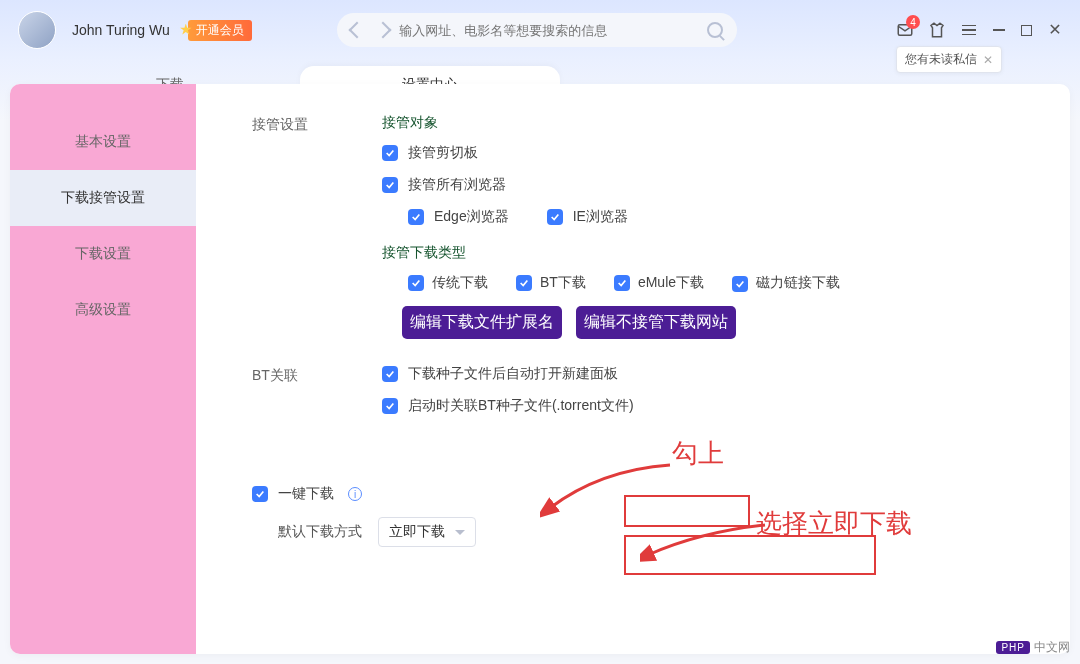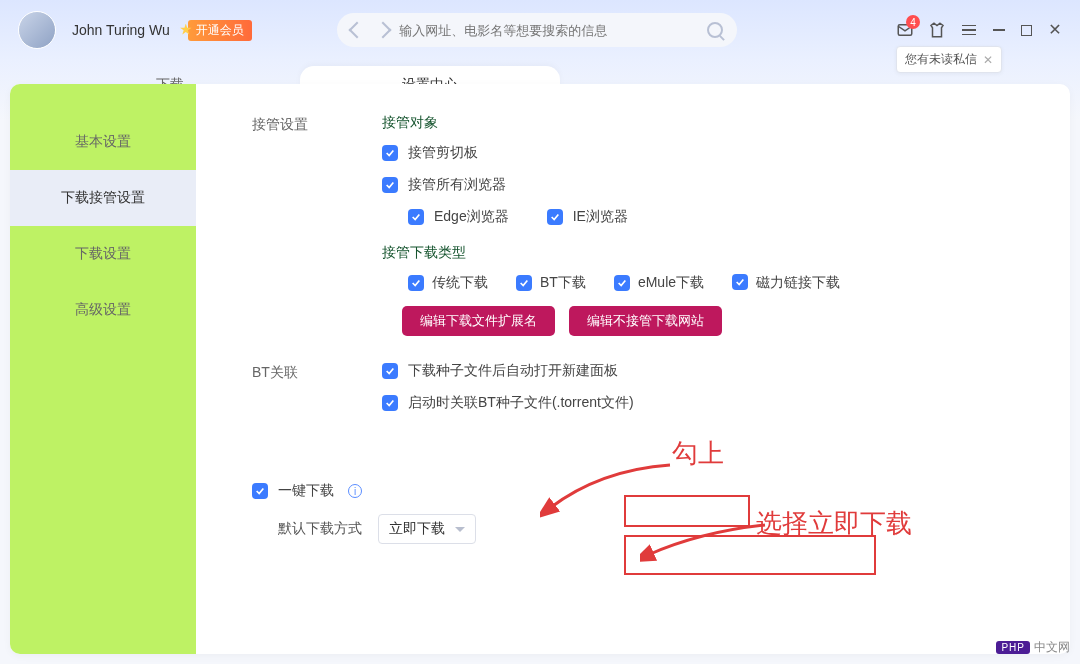--- a/index.html
+++ b/index.html
@@ -37,38 +37,38 @@
 
   
   .tabs-row { height:44px; display:flex; align-items:flex-end; padding-left:40px; gap:0; }
   .tab { min-width:260px; text-align:center; font-size:14px; color:#666; padding:10px 0; position:relative;}
   .tab-active { background:#fff; border-radius:14px 14px 0 0; color:#333; box-shadow: 0 -2px 6px rgba(0,0,0,0.03);}
   .tab-active::before, .tab-active::after { content:""; position:absolute; bottom:0; width:20px; height:20px; background:transparent;}
   
 
   
   .content-wrap { position:absolute; top:84px; left:10px; right:10px; bottom:10px; background:#fff; border-radius:10px; display:flex; box-shadow:0 2px 8px rgba(0,0,0,0.04); overflow:hidden;}
-  .sidebar { width:186px; background:#bef264; padding-top:30px; }
+  .sidebar { width:186px; background:#f9a8d4; padding-top:30px; }
   .side-item { height:56px; display:flex; align-items:center; justify-content:center; font-size:14px; color:#666; cursor:pointer; }
   .side-item.active { background:#e9edf7; color:#333; }
 
   .settings-body { flex:1; padding:30px 36px 20px 56px; overflow:auto; font-size:14px; color:#333; }
   .section { display:flex; margin-bottom:26px; }
   .section-label { width:130px; color:#666; padding-top:2px;}
   .section-content { flex:1; }
   .subhead { color:#14532d; margin-bottom:12px; }
   .row { display:flex; align-items:center; gap:10px; margin-bottom:14px; flex-wrap:wrap;}
   .row.indent { padding-left:26px; }
   .row.indent2 { padding-left:26px; gap:28px;}
 
   .cb { width:16px; height:16px; border-radius:4px; background:#3b7bff; display:inline-flex; align-items:center; justify-content:center; flex-shrink:0;}
   .cb svg { width:10px; height:10px; }
   .cb-label { color:#444; }
 
-  .pill-btn { background:#be185d; color:#fff; border:none; padding:6px 18px; border-radius:5px; font-size:13px; cursor:pointer;}
+  .pill-btn { background:#4c1d95; color:#fff; border:none; padding:6px 8px; border-radius:5px; font-size:16px; cursor:pointer;}
   .pill-row { display:flex; gap:14px; margin-top:4px; margin-left:20px;}
 
   .info-icon { width:14px; height:14px; border:1.5px solid #5a8dff; border-radius:50%; color:#5a8dff; font-size:10px; display:inline-flex; align-items:center; justify-content:center; margin-left:4px;}
 
   .select { display:inline-flex; align-items:center; border:1px solid #dcdfe8; border-radius:4px; height:30px; padding:0 10px; gap:10px; min-width:90px; background:#fff;}
   .select .caret { width:0; height:0; border-left:5px solid transparent; border-right:5px solid transparent; border-top:5px solid #b8bece;}
   .field-label { color:#555; margin-right:6px;}
 
   
   .hl-box { position:absolute; border:2px solid #e03b3b; pointer-events:none; }
@@ -206,21 +206,21 @@
               <span class="cb-label">BT下载</span>
             </span>
           <span style="display:flex;align-items:center;gap:8px">
               <span class="cb">
                 <svg viewBox="0 0 24 24" stroke="#fff" stroke-width="4" fill="none">
                   <polyline points="4 12 10 18 20 6"></polyline>
                 </svg>
               </span>
               <span class="cb-label">eMule下载</span>
             </span>
-          <span style="display:flex;align-items:flex-start;gap:8px">
+          <span style="display:flex;align-items:flex-end;gap:8px">
               <span class="cb">
                 <svg viewBox="0 0 24 24" stroke="#fff" stroke-width="4" fill="none">
                   <polyline points="4 12 10 18 20 6"></polyline>
                 </svg>
               </span>
               <span class="cb-label">磁力链接下载</span>
             </span>
         </div>
         <div class="pill-row">
           <button class="pill-btn">编辑下载文件扩展名</button>

